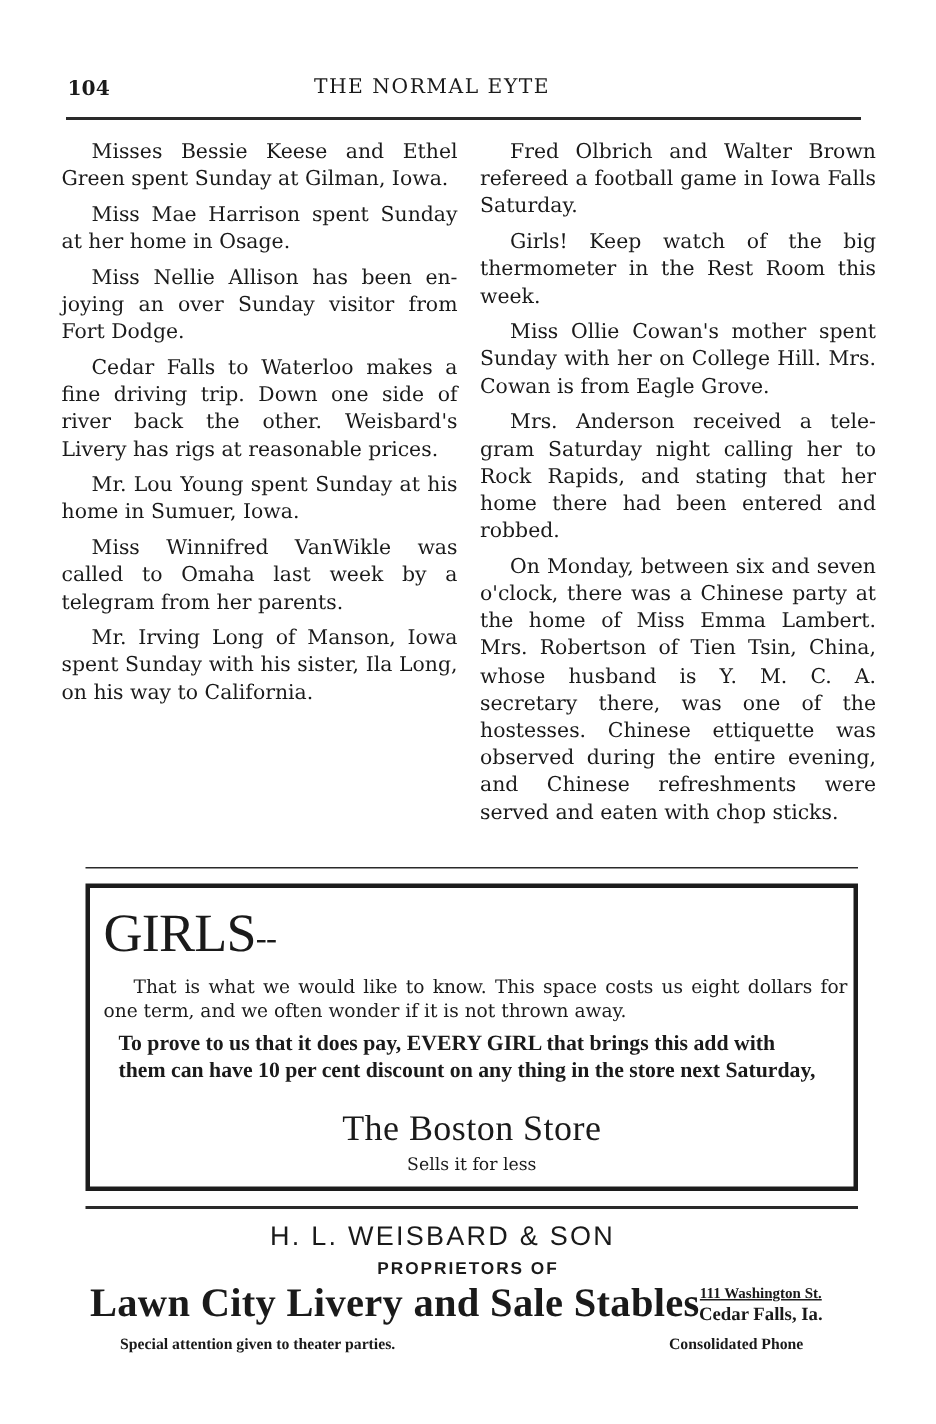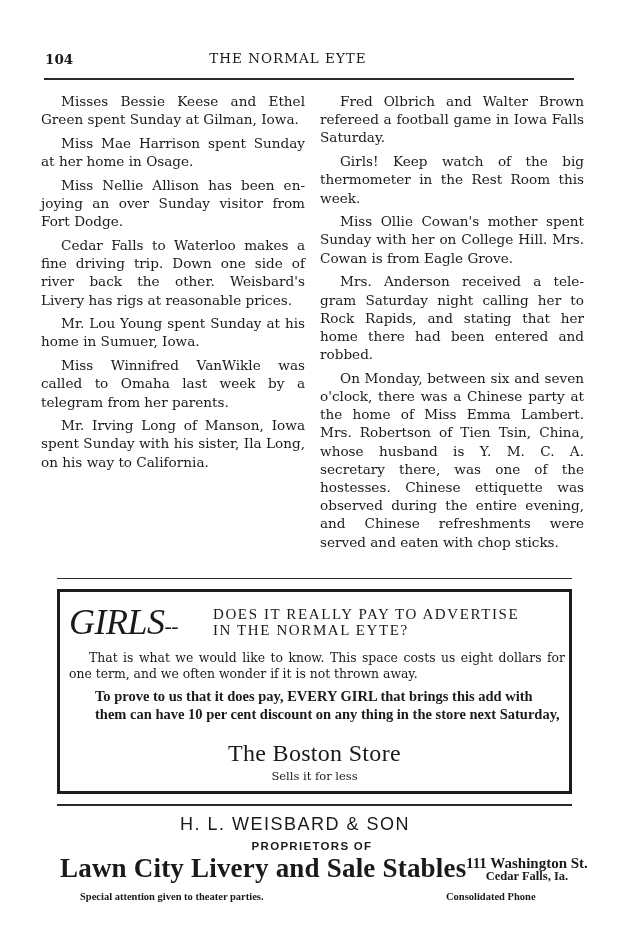--- a/index.html
+++ b/index.html
@@ -6,32 +6,32 @@
   html, body { width:624px; height:949px; background:#ffffff; overflow:hidden; }
   body { position:relative; font-family:"DejaVu Serif", serif; color:#1a1a1a; }
   .page-num { position:absolute; left:45px; top:51px; font-size:13.5px; font-weight:bold; }
   .running-title { position:absolute; left:0; width:576px; top:50px; text-align:center; font-size:13.5px; letter-spacing:1px; }
   .rule { position:absolute; background:#2a2a2a; }
   .col { position:absolute; top:92px; width:264px; font-size:13.6px; line-height:18.2px; }
   .col.left { left:41px; }
   .col.right { left:320px; }
   .col p { text-align:justify; text-indent:20px; margin-bottom:5.5px; }
   .ad-box { position:absolute; left:57px; top:589px; width:515px; height:205px; border:3px solid #1c1c1c; border-top-width:3px; }
-  .girls { position:absolute; left:9px; top:10px; font-size:36px; line-height:40px; letter-spacing:-0.5px; font-family:"Liberation Serif", serif;font-style:italic; }
+  .girls { position:absolute; left:9px; top:10px; font-size:36px; line-height:40px; letter-spacing:-0.5px; font-family:"Liberation Serif", serif; }
   .girls-dash { font-size:22px; vertical-align:middle; }
   .ad-question { position:absolute; left:153px; top:15px; width:352px; font-size:15px; line-height:15.5px; letter-spacing:1.6px; font-family:"Liberation Serif", serif; }
   .ad-intro { position:absolute; left:9px; top:58px; width:496px; font-size:12.4px; line-height:15.5px; text-align:justify; text-indent:20px; }
-  .ad-offer { position:absolute; left:35px; top:95px; width:470px; font-size:14.5px; line-height:18px; font-weight:bold; font-family:"Liberation Serif", serif; }
+  .ad-offer { position:absolute; left:19px; top:95px; width:470px; font-size:14.5px; line-height:18px; font-weight:bold; font-family:"Liberation Serif", serif; }
   .store-name { position:absolute; left:0; width:509px; top:148px; text-align:center; font-size:24px; font-family:"Liberation Serif", serif; letter-spacing:0.3px; }
   .store-slogan { position:absolute; left:0; width:509px; top:177px; text-align:center; font-size:11.5px; }
   .weisbard { position:absolute; left:0; width:590px; top:814px; text-align:center; font-family:"Liberation Sans", sans-serif; font-size:18px; letter-spacing:1.5px; }
   .proprietors { position:absolute; left:0; width:624px; top:840px; text-align:center; font-family:"Liberation Sans", sans-serif; font-size:11.5px; font-weight:bold; letter-spacing:1.3px; }
   .stables { position:absolute; left:60px; top:853px; font-family:"Liberation Serif", serif; font-size:27px; font-weight:bold; letter-spacing:0.2px; }
   .address { position:absolute; left:466px; top:857px; font-family:"Liberation Serif", serif; font-weight:bold; text-align:center; }
-  .address .street { font-size:15px; line-height:12px; display:block; }
+  .address .street { font-size:10px; line-height:12px; display:block;text-decoration:underline; }
   .address .city { font-size:12.5px; line-height:14px; display:block; }
   .special { position:absolute; left:80px; top:891px; font-size:10.5px; font-weight:bold; font-family:"Liberation Serif", serif; }
   .phone { position:absolute; left:446px; top:891px; font-size:10.5px; font-weight:bold; font-family:"Liberation Serif", serif; }
 </style>
 </head>
 <body>
 
 <div class="page-num">104</div>
 <div class="running-title">THE NORMAL EYTE</div>
 <div class="rule" style="left:44px; top:78px; width:530px; height:1.5px;"></div>
@@ -51,24 +51,20 @@
   <p>Girls! Keep watch of the big thermometer in the Rest Room this week.</p>
   <p>Miss Ollie Cowan's mother spent Sunday with her on College Hill. Mrs. Cowan is from Eagle Grove.</p>
   <p>Mrs. Anderson received a tele-gram Saturday night calling her to Rock Rapids, and stating that her home there had been entered and robbed.</p>
   <p>On Monday, between six and seven o'clock, there was a Chinese party at the home of Miss Emma Lambert.  Mrs. Robertson of Tien Tsin, China, whose husband is Y. M. C. A. secretary there, was one of the hostesses.  Chinese ettiquette was observed during the entire evening, and Chinese refreshments were served and eaten with chop sticks.</p>
 </div>
 
 <div class="rule" style="left:57px; top:578px; width:515px; height:1.2px;"></div>
 
 <div class="ad-box">
   <div class="girls"><span>GIRLS</span><span class="girls-dash">--</span></div>
-  <div class="ad-question">
-    <div>DOES IT REALLY PAY TO ADVERTISE</div>
-    <div>IN THE NORMAL EYTE?</div>
-  </div>
   <div class="ad-intro">That is what we would like to know.  This space costs us eight dollars for one term, and we often wonder if it is not thrown away.</div>
   <div class="ad-offer">To prove to us that it does pay, EVERY GIRL that brings this add with them can have 10 per cent discount on any thing in the store next Saturday,</div>
   <div class="store-name">The Boston Store</div>
   <div class="store-slogan">Sells it for less</div>
 </div>
 
 <div class="rule" style="left:57px; top:804px; width:515px; height:1.5px;"></div>
 
 <div class="weisbard">H. L. WEISBARD &amp; SON</div>
 <div class="proprietors">PROPRIETORS OF</div>

